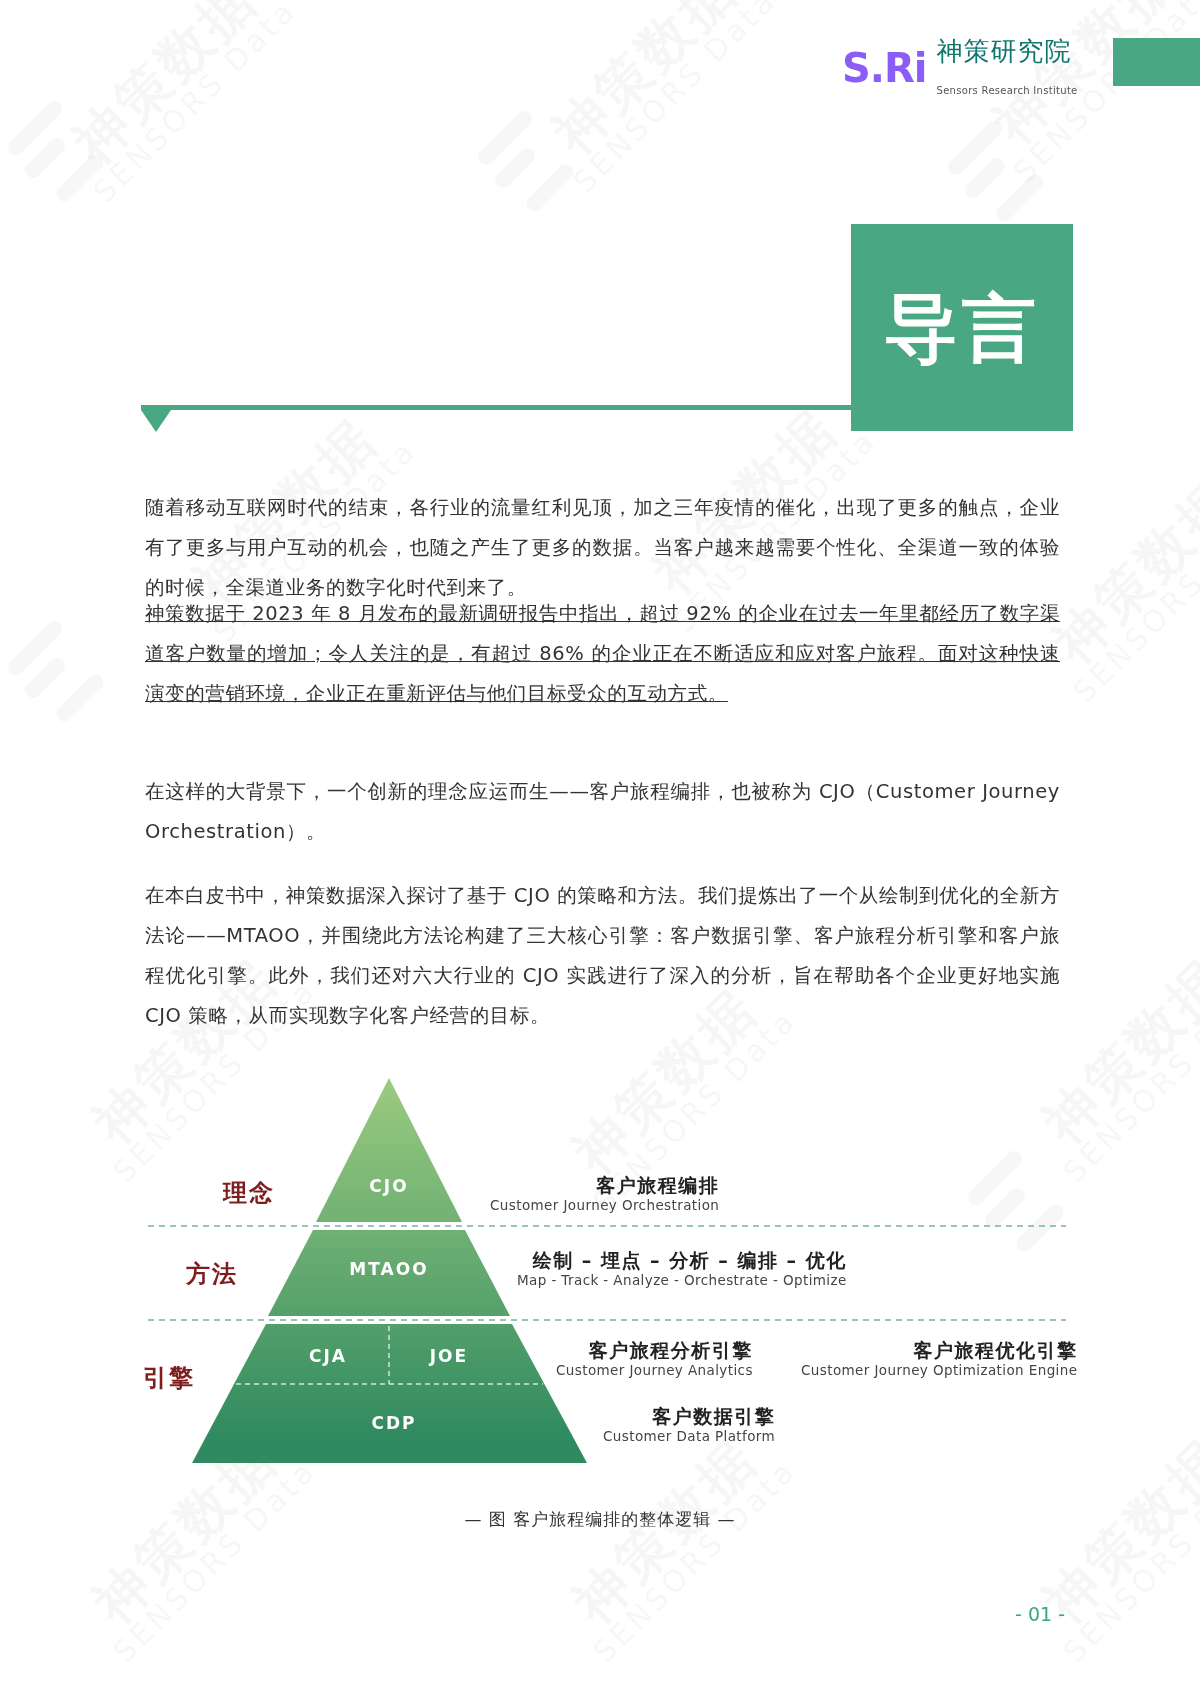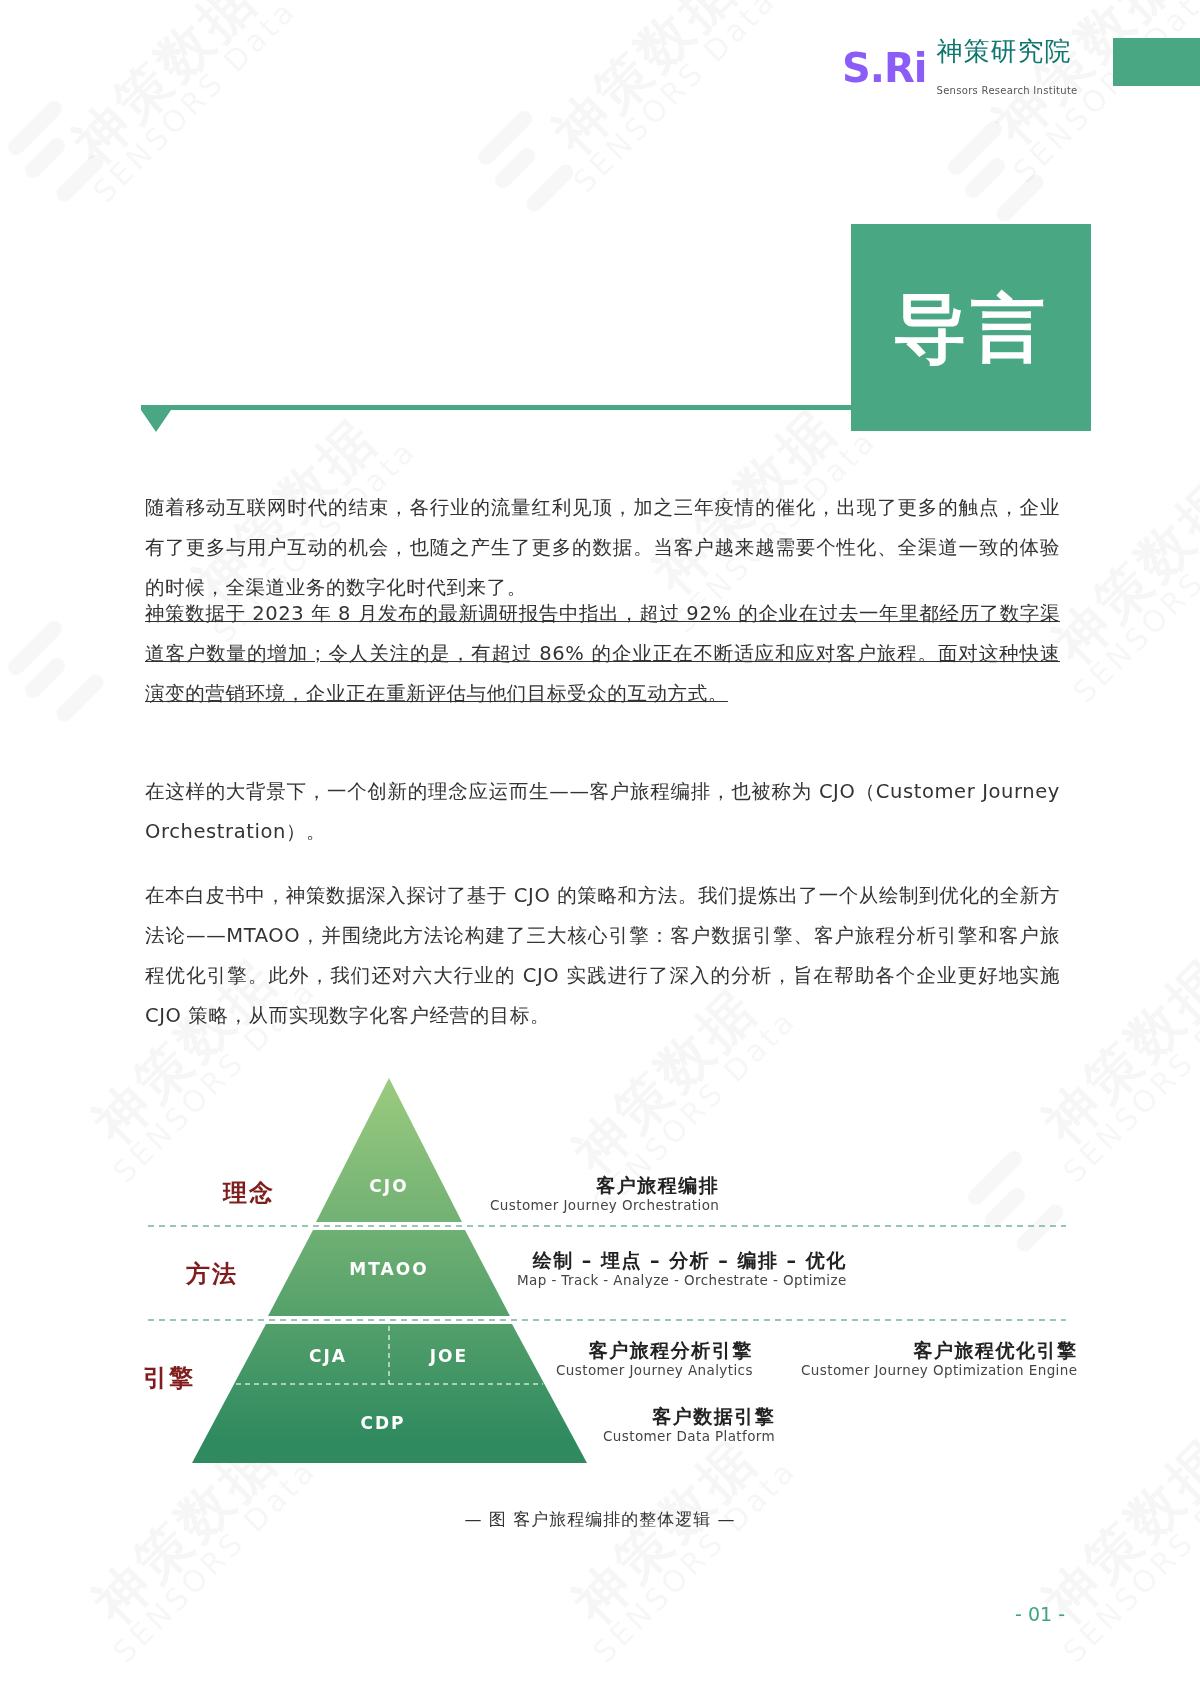--- a/index.html
+++ b/index.html
@@ -23,21 +23,21 @@
     background:rgba(0,0,0,0.03); transform:rotate(-45deg);
   }
 
   .logo { position:absolute; left:842px; top:40px; display:flex; align-items:center; z-index:2; }
   .logo-mark { font-family:"DejaVu Sans", sans-serif; font-size:40px; font-weight:bold; color:#8b5cf6; letter-spacing:-1px; line-height:1; }
   .logo-text { margin-left:10px; display:flex; flex-direction:column; }
   .logo-cn { font-size:26px; color:#0f766e; letter-spacing:1px; line-height:1;font-family:Liberation Mono, monospace; }
   .logo-en { font-size:10px; color:#555; margin-top:19px; letter-spacing:0.3px; }
   .corner-tab { position:absolute; left:1113px; top:38px; width:87px; height:48px; background:#4aa783; z-index:2; }
 
-  .title-block { position:absolute; left:851px; top:224px; width:240px; height:207px; background:#4aa783; z-index:2; display:flex; align-items:center; justify-content:center; }
+  .title-block { position:absolute; left:851px; top:224px; width:222px; height:207px; background:#4aa783; z-index:2; display:flex; align-items:center; justify-content:center; }
   .title-text { color:#fff; font-size:74px; font-weight:bold; letter-spacing:4px; line-height:1; }
   .title-line { position:absolute; left:141px; top:405px; width:712px; height:5px; background:#4aa783; z-index:2; }
   .title-tri { position:absolute; left:141px; top:410px; width:0; height:0;
     border-left:15px solid transparent; border-right:15px solid transparent; border-top:22px solid #4aa783; z-index:2; }
 
   .body-text { position:absolute; left:145px; width:915px; z-index:2; }
   .para { font-size:19.5px; line-height:40px; color:#333; margin:0; text-align:justify; letter-spacing:0.6px; }
   .p1 { top:488px; } .p2 { top:594px;text-decoration:underline; } .p3 { top:772px; } .p4 { top:876px; }
 
   .diagram { position:absolute; left:0; top:0; width:1200px; height:1687px; z-index:2; pointer-events:none; }
@@ -180,21 +180,21 @@
 </svg>
 
 <div class="layer-label" style="left:223px;top:1177px;">理念</div>
 <div class="layer-label" style="left:186px;top:1258px;">方法</div>
 <div class="layer-label" style="left:143px;top:1362px;">引擎</div>
 
 <div class="tier-text" style="left:339px;top:1176px;width:100px;">CJO</div>
 <div class="tier-text" style="left:319px;top:1259px;width:140px;">MTAOO</div>
 <div class="tier-text" style="left:278px;top:1346px;width:100px;">CJA</div>
 <div class="tier-text" style="left:399px;top:1346px;width:100px;">JOE</div>
-<div class="tier-text" style="left:333px;top:1413px;width:100px;">CDP</div>
+<div class="tier-text" style="left:344px;top:1413px;width:100px;">CDP</div>
 
 <div class="desc" style="left:490px;top:1175px;">
   <div class="desc-cn">客户旅程编排</div>
   <div class="desc-en">Customer Journey Orchestration</div>
 </div>
 <div class="desc" style="left:517px;top:1250px;">
   <div class="desc-cn">绘制 – 埋点 – 分析 – 编排 – 优化</div>
   <div class="desc-en">Map - Track - Analyze - Orchestrate - Optimize</div>
 </div>
 <div class="desc" style="left:556px;top:1340px;">

